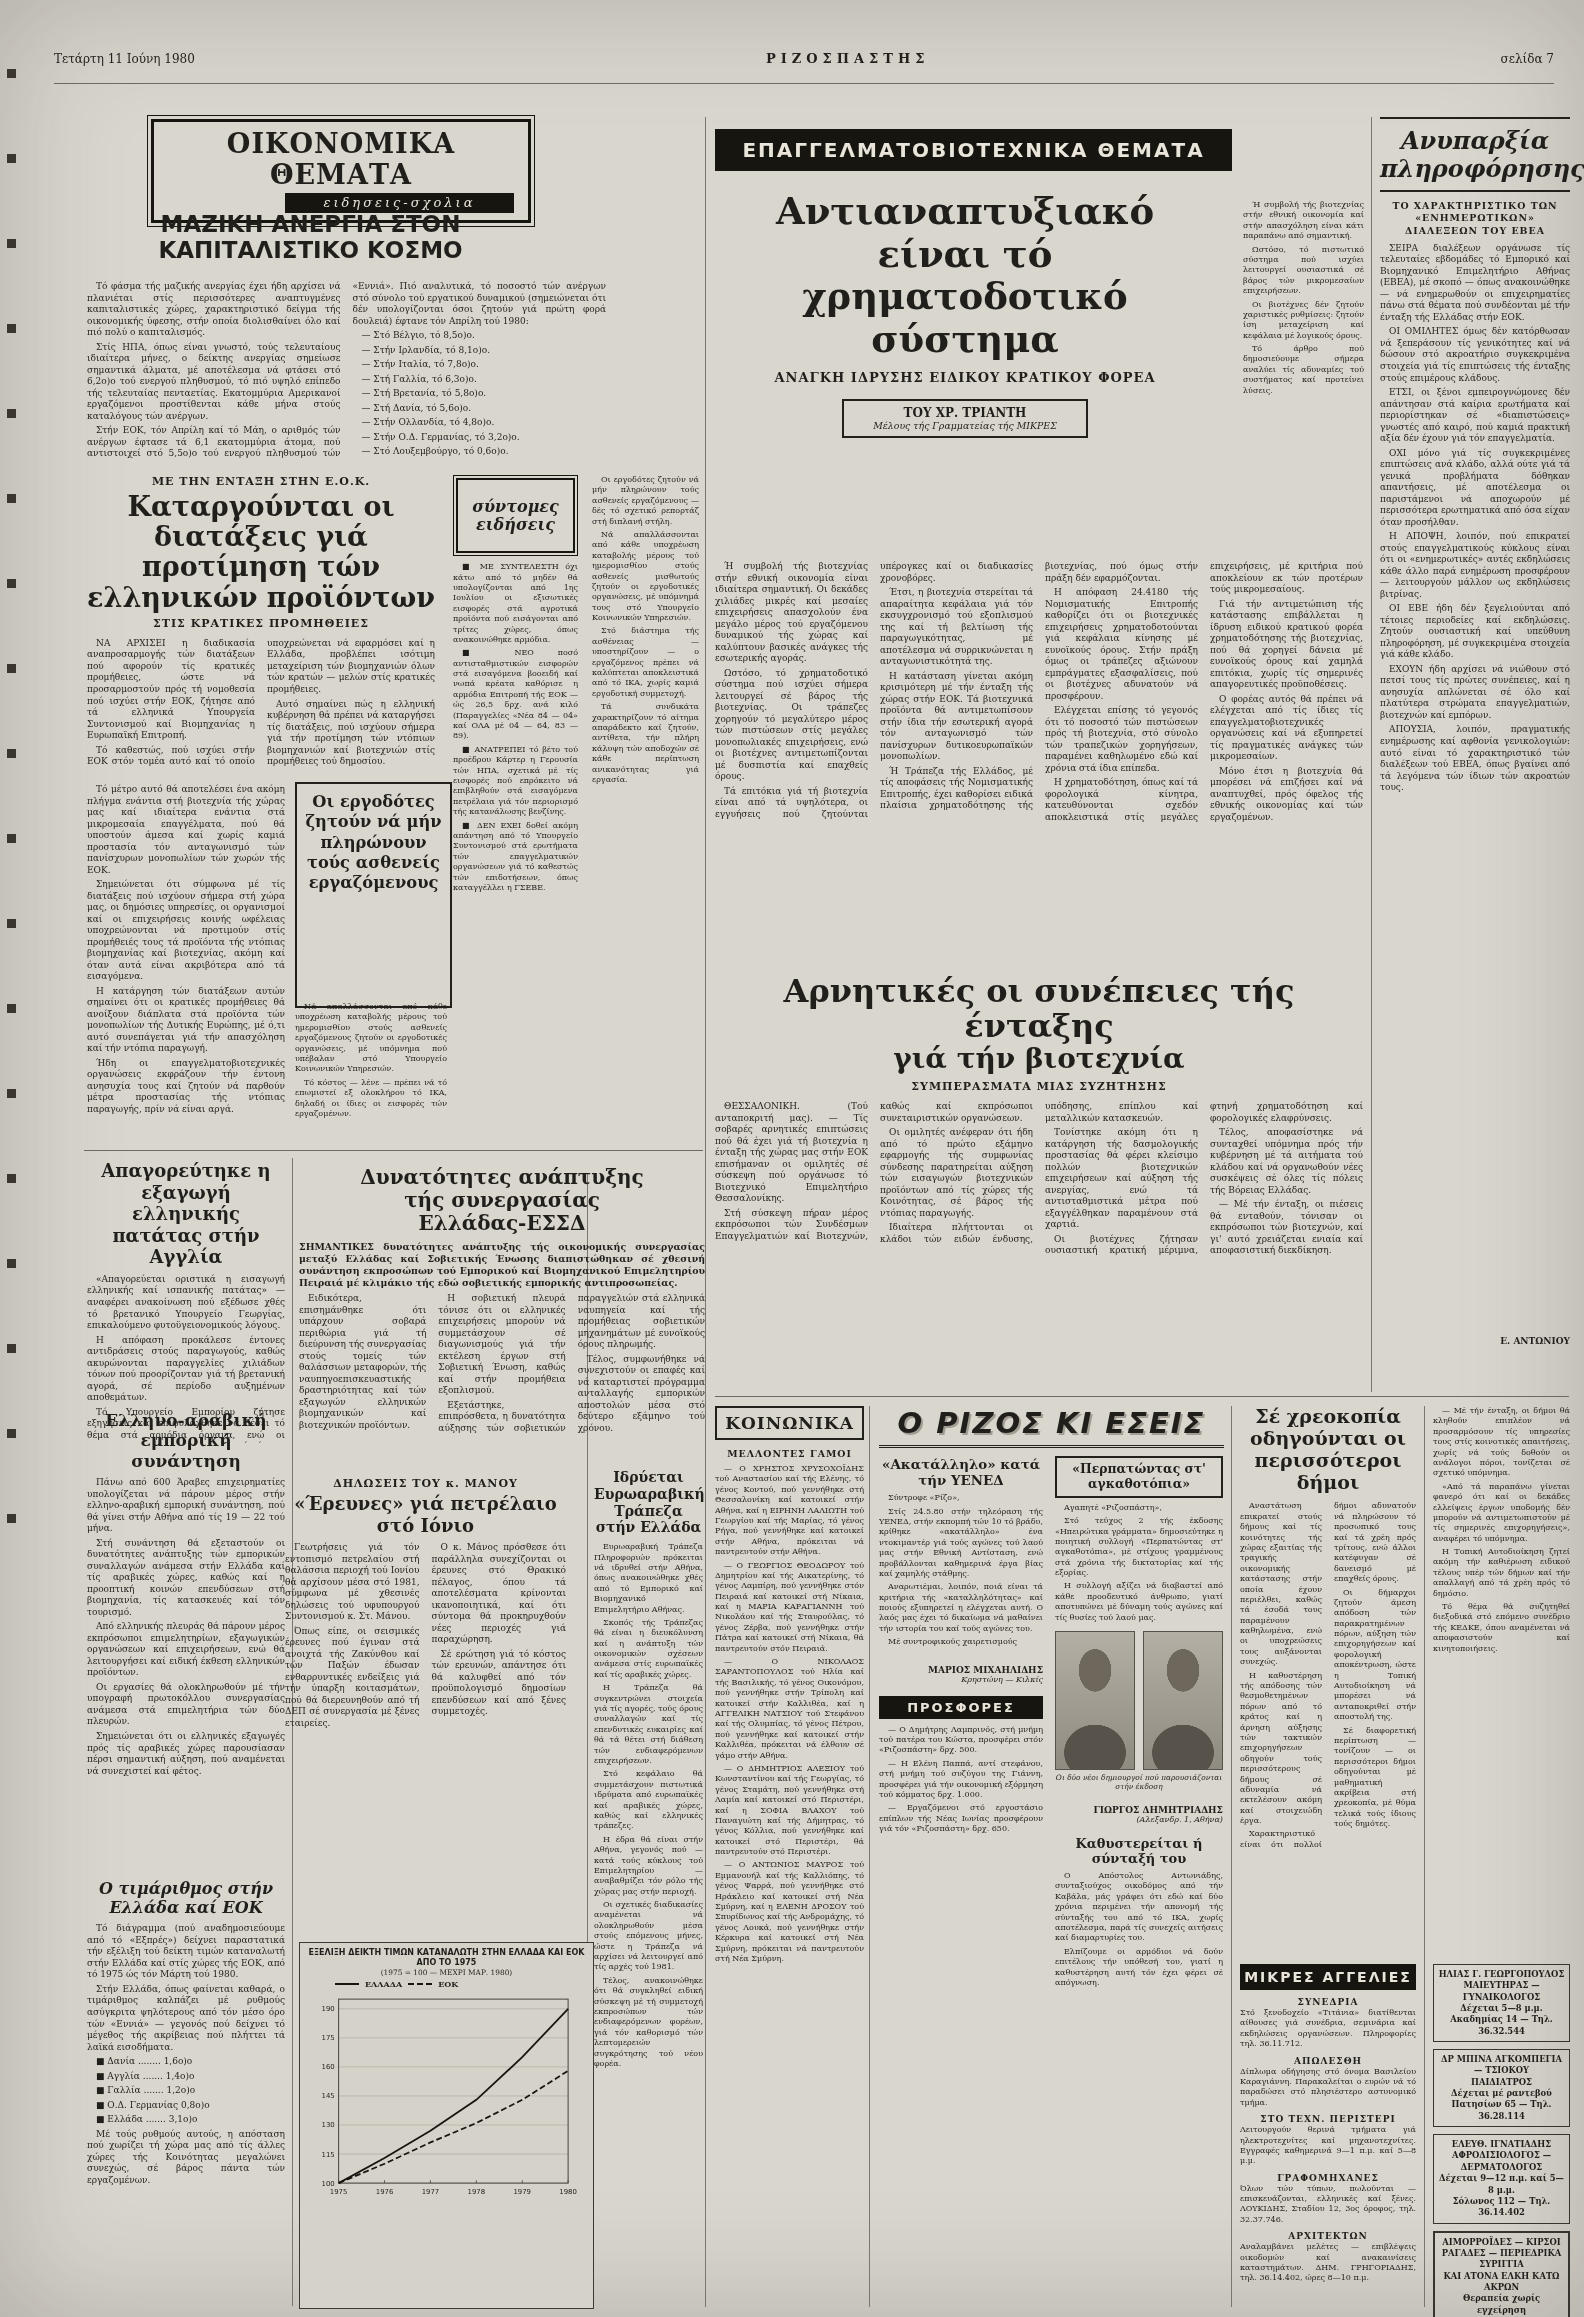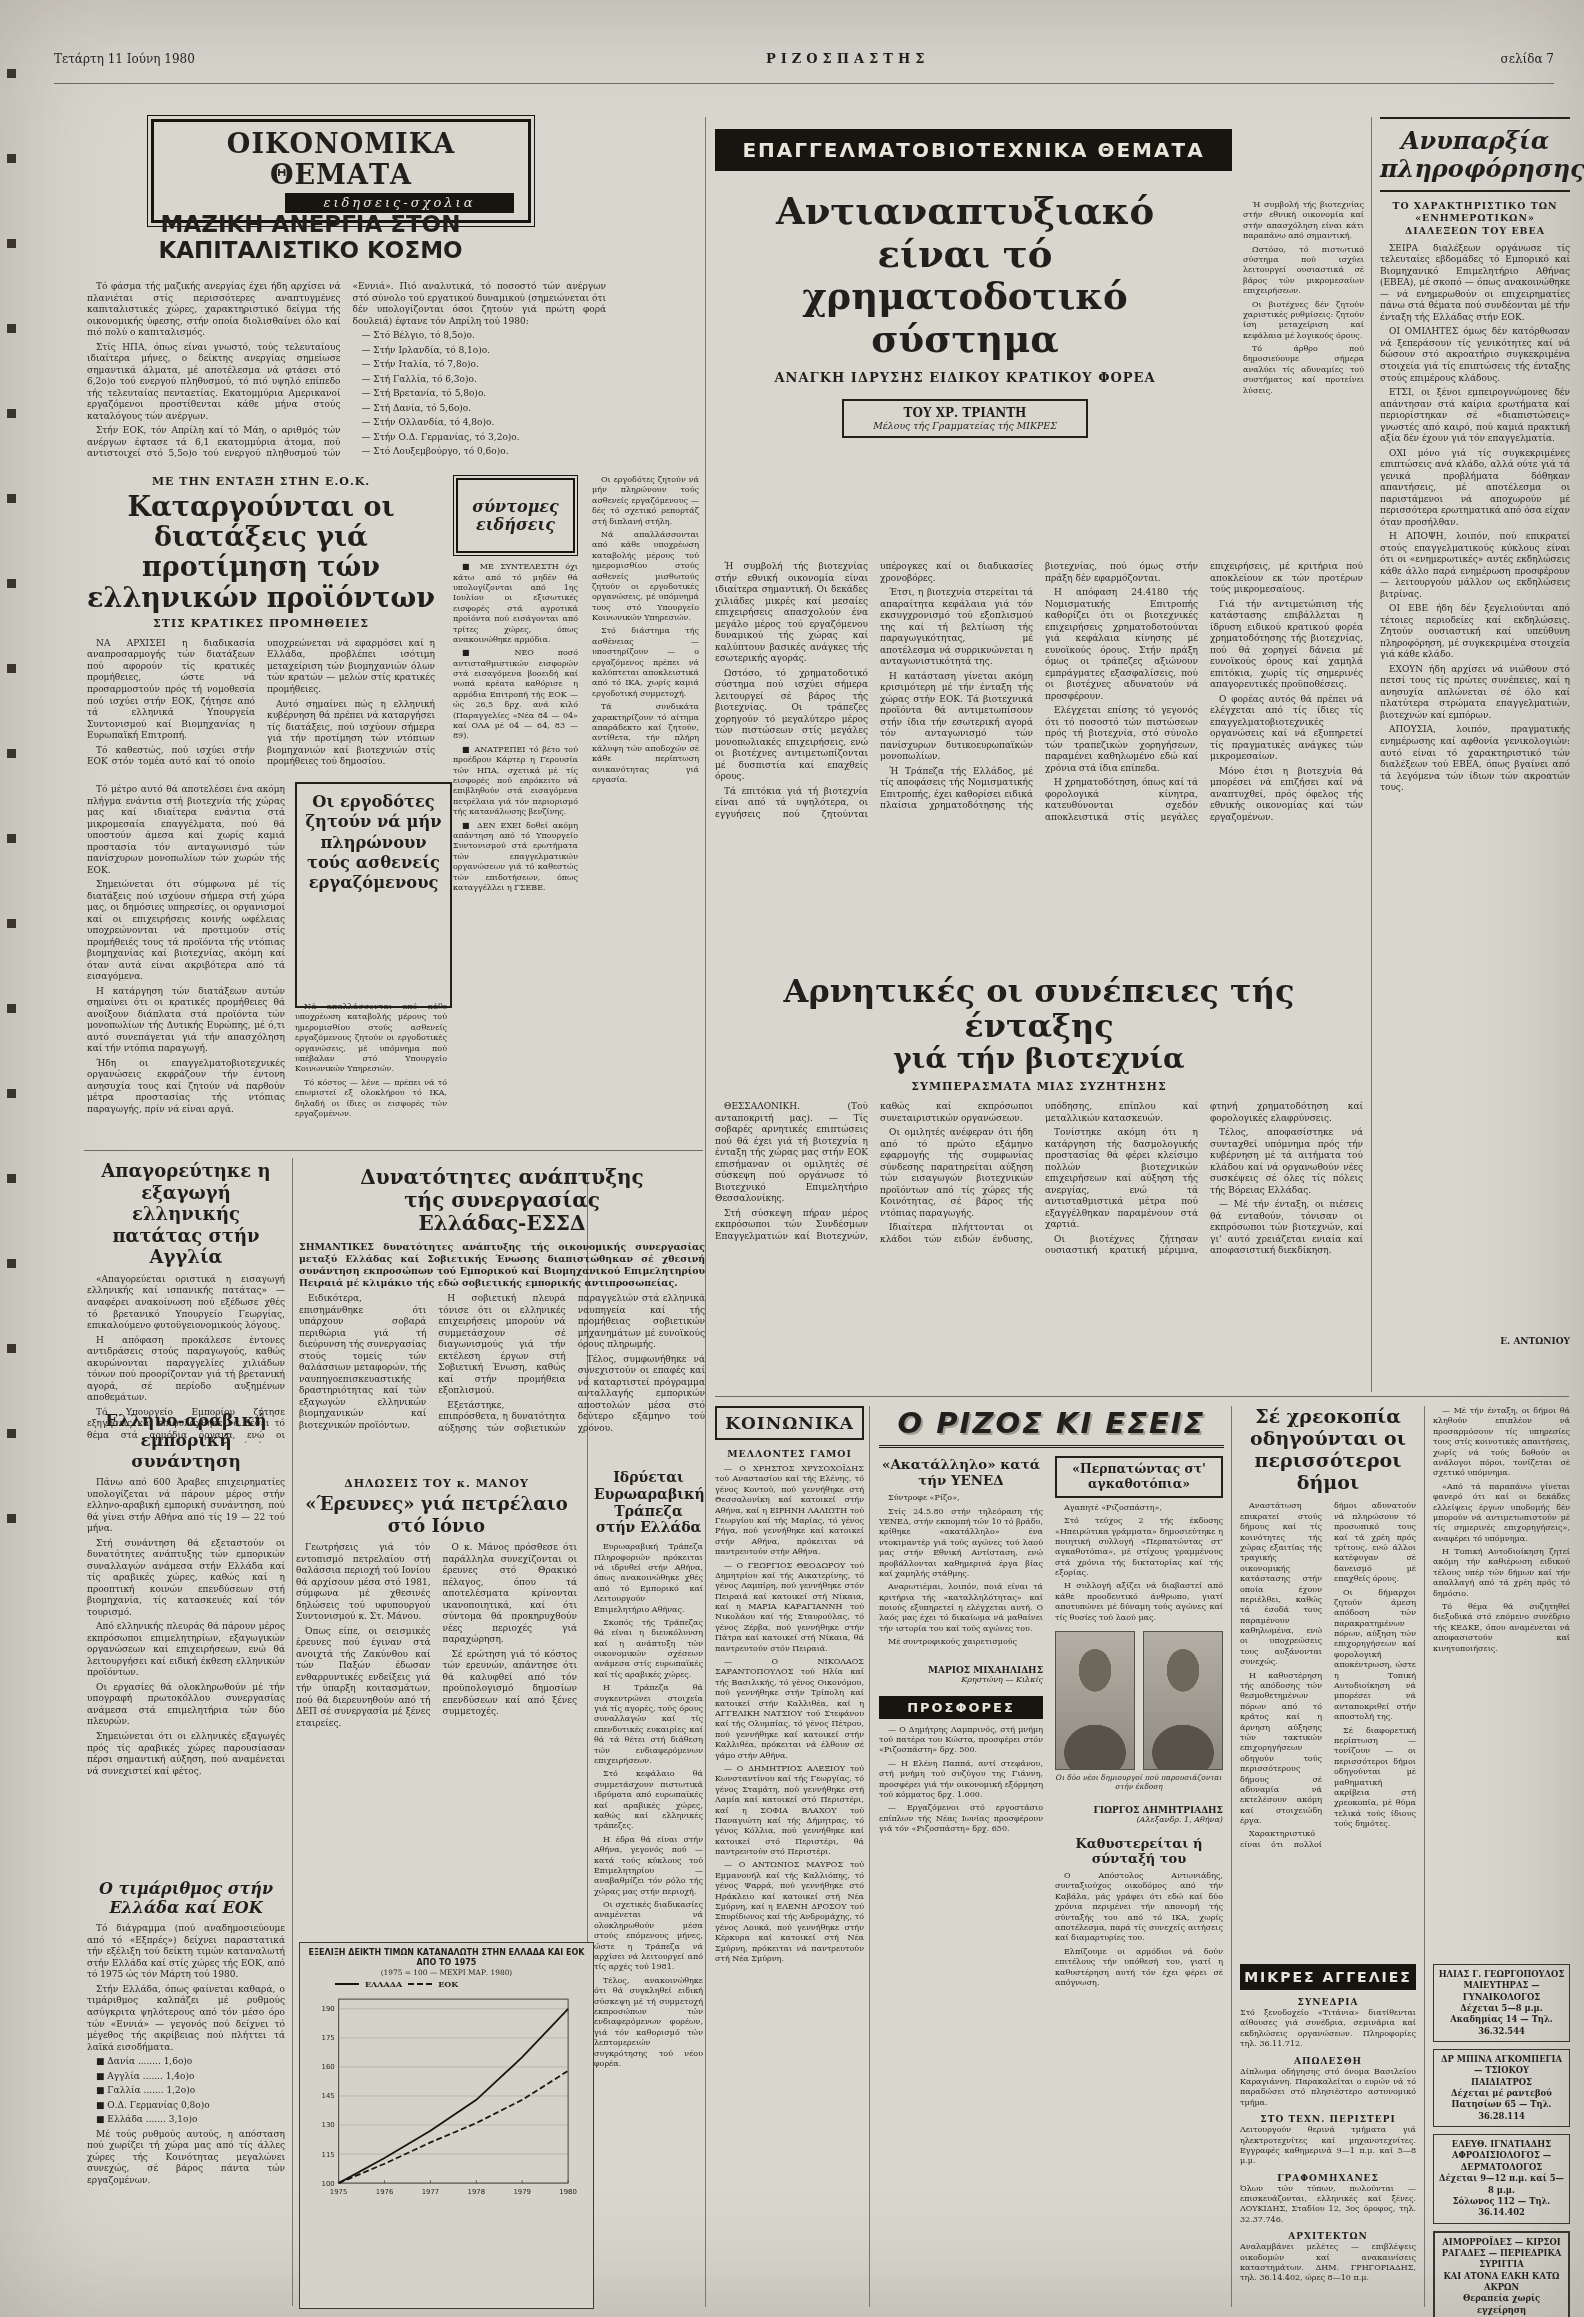--- a/index.html
+++ b/index.html
@@ -198,35 +198,35 @@
     <h3 style="font-size:20px;line-height:1.15;text-align:center;width:297px;margin:0 auto">Δυνατότητες ανάπτυξης τής συνεργασίας Ελλάδας-ΕΣΣΔ</h3>
     <p class="t" style="font-weight:bold;margin:6px 0 4px;font-size:9.4px">ΣΗΜΑΝΤΙΚΕΣ δυνατότητες ανάπτυξης τής οικονομικής συνεργασίας μεταξύ Ελλάδας καί Σοβιετικής Ένωσης διαπιστώθηκαν σέ χθεσινή συνάντηση εκπροσώπων τού Εμπορικού καί Βιομηχανικού Επιμελητηρίου Πειραιά μέ κλιμάκιο τής εδώ σοβιετικής εμπορικής αντιπροσωπείας.</p>
     <div class="t cols3" style="height:158px">
         <p>Ειδικότερα, επισημάνθηκε ότι υπάρχουν σοβαρά περιθώρια γιά τή διεύρυνση τής συνεργασίας στούς τομείς τών θαλάσσιων μεταφορών, τής ναυπηγοεπισκευαστικής δραστηριότητας καί τών εξαγωγών ελληνικών βιομηχανικών καί βιοτεχνικών προϊόντων.</p>
         <p>Η σοβιετική πλευρά τόνισε ότι οι ελληνικές επιχειρήσεις μπορούν νά συμμετάσχουν σέ διαγωνισμούς γιά τήν εκτέλεση έργων στή Σοβιετική Ένωση, καθώς καί στήν προμήθεια εξοπλισμού.</p>
         <p>Εξετάστηκε, επιπρόσθετα, η δυνατότητα αύξησης τών σοβιετικών παραγγελιών στά ελληνικά ναυπηγεία καί τής προμήθειας σοβιετικών μηχανημάτων μέ ευνοϊκούς όρους πληρωμής.</p>
         <p>Τέλος, συμφωνήθηκε νά συνεχιστούν οι επαφές καί νά καταρτιστεί πρόγραμμα ανταλλαγής εμπορικών αποστολών μέσα στό δεύτερο εξάμηνο τού χρόνου.</p>
       </div>
   </section>
 
-  <section class="abs" style="left:296px;top:1477px;width:281px">
+  <section class="abs" style="left:285px;top:1477px;width:281px">
     <div class="kicker">ΔΗΛΩΣΕΙΣ ΤΟΥ κ. ΜΑΝΟΥ</div>
     <h3 style="font-size:18px;line-height:1.2;text-align:center;margin:3px 0 6px">«Έρευνες» γιά πετρέλαιο στό Ιόνιο</h3>
     <div class="t cols2" style="height:366px">
         <p>Γεωτρήσεις γιά τόν εντοπισμό πετρελαίου στή θαλάσσια περιοχή τού Ιονίου θά αρχίσουν μέσα στό 1981, σύμφωνα μέ χθεσινές δηλώσεις τού υφυπουργού Συντονισμού κ. Στ. Μάνου.</p>
         <p>Όπως είπε, οι σεισμικές έρευνες πού έγιναν στά ανοιχτά τής Ζακύνθου καί τών Παξών έδωσαν ενθαρρυντικές ενδείξεις γιά τήν ύπαρξη κοιτασμάτων, πού θά διερευνηθούν από τή ΔΕΠ σέ συνεργασία μέ ξένες εταιρείες.</p>
         <p>Ο κ. Μάνος πρόσθεσε ότι παράλληλα συνεχίζονται οι έρευνες στό Θρακικό πέλαγος, όπου τά αποτελέσματα κρίνονται ικανοποιητικά, καί ότι σύντομα θά προκηρυχθούν νέες περιοχές γιά παραχώρηση.</p>
         <p>Σέ ερώτηση γιά τό κόστος τών ερευνών, απάντησε ότι θά καλυφθεί από τόν προϋπολογισμό δημοσίων επενδύσεων καί από ξένες συμμετοχές.</p>
       </div>
   </section>
 
   <section class="abs" style="left:594px;top:1469px;width:109px">
     <h3 style="font-size:14px;line-height:1.2;text-align:center">Ιδρύεται Ευρωαραβική Τράπεζα στήν Ελλάδα</h3>
     <div class="t tiny" style="height:762px;margin-top:6px">
-        <p>Ευρωαραβική Τράπεζα Πληροφοριών πρόκειται νά ιδρυθεί στήν Αθήνα, όπως ανακοινώθηκε χθές από τό Εμπορικό καί Λειτουργούν Επιμελητήριο Αθήνας.</p>
+        <p>Ευρωαραβική Τράπεζα Πληροφοριών πρόκειται νά ιδρυθεί στήν Αθήνα, όπως ανακοινώθηκε χθές από τό Εμπορικό καί Βιομηχανικό Επιμελητήριο Αθήνας.</p>
         <p>Σκοπός τής Τράπεζας θά είναι η διευκόλυνση καί η ανάπτυξη τών οικονομικών σχέσεων ανάμεσα στίς ευρωπαϊκές καί τίς αραβικές χώρες.</p>
         <p>Η Τράπεζα θά συγκεντρώνει στοιχεία γιά τίς αγορές, τούς όρους συναλλαγών καί τίς επενδυτικές ευκαιρίες καί θά τά θέτει στή διάθεση τών ενδιαφερόμενων επιχειρήσεων.</p>
         <p>Στό κεφάλαιο θά συμμετάσχουν πιστωτικά ιδρύματα από ευρωπαϊκές καί αραβικές χώρες, καθώς καί ελληνικές τράπεζες.</p>
         <p>Η έδρα θά είναι στήν Αθήνα, γεγονός πού — κατά τούς κύκλους τού Επιμελητηρίου — αναβαθμίζει τόν ρόλο τής χώρας μας στήν περιοχή.</p>
         <p>Οι σχετικές διαδικασίες αναμένεται νά ολοκληρωθούν μέσα στούς επόμενους μήνες, ώστε η Τράπεζα νά αρχίσει νά λειτουργεί από τίς αρχές τού 1981.</p>
         <p>Τέλος, ανακοινώθηκε ότι θά συγκληθεί ειδική σύσκεψη μέ τή συμμετοχή εκπροσώπων τών ενδιαφερόμενων φορέων, γιά τόν καθορισμό τών λεπτομερειών συγκρότησης τού νέου φορέα.</p>
       </div>
   </section>
 
   <section class="abs chart-box" style="left:299px;top:1942px;width:283px;height:358px">

